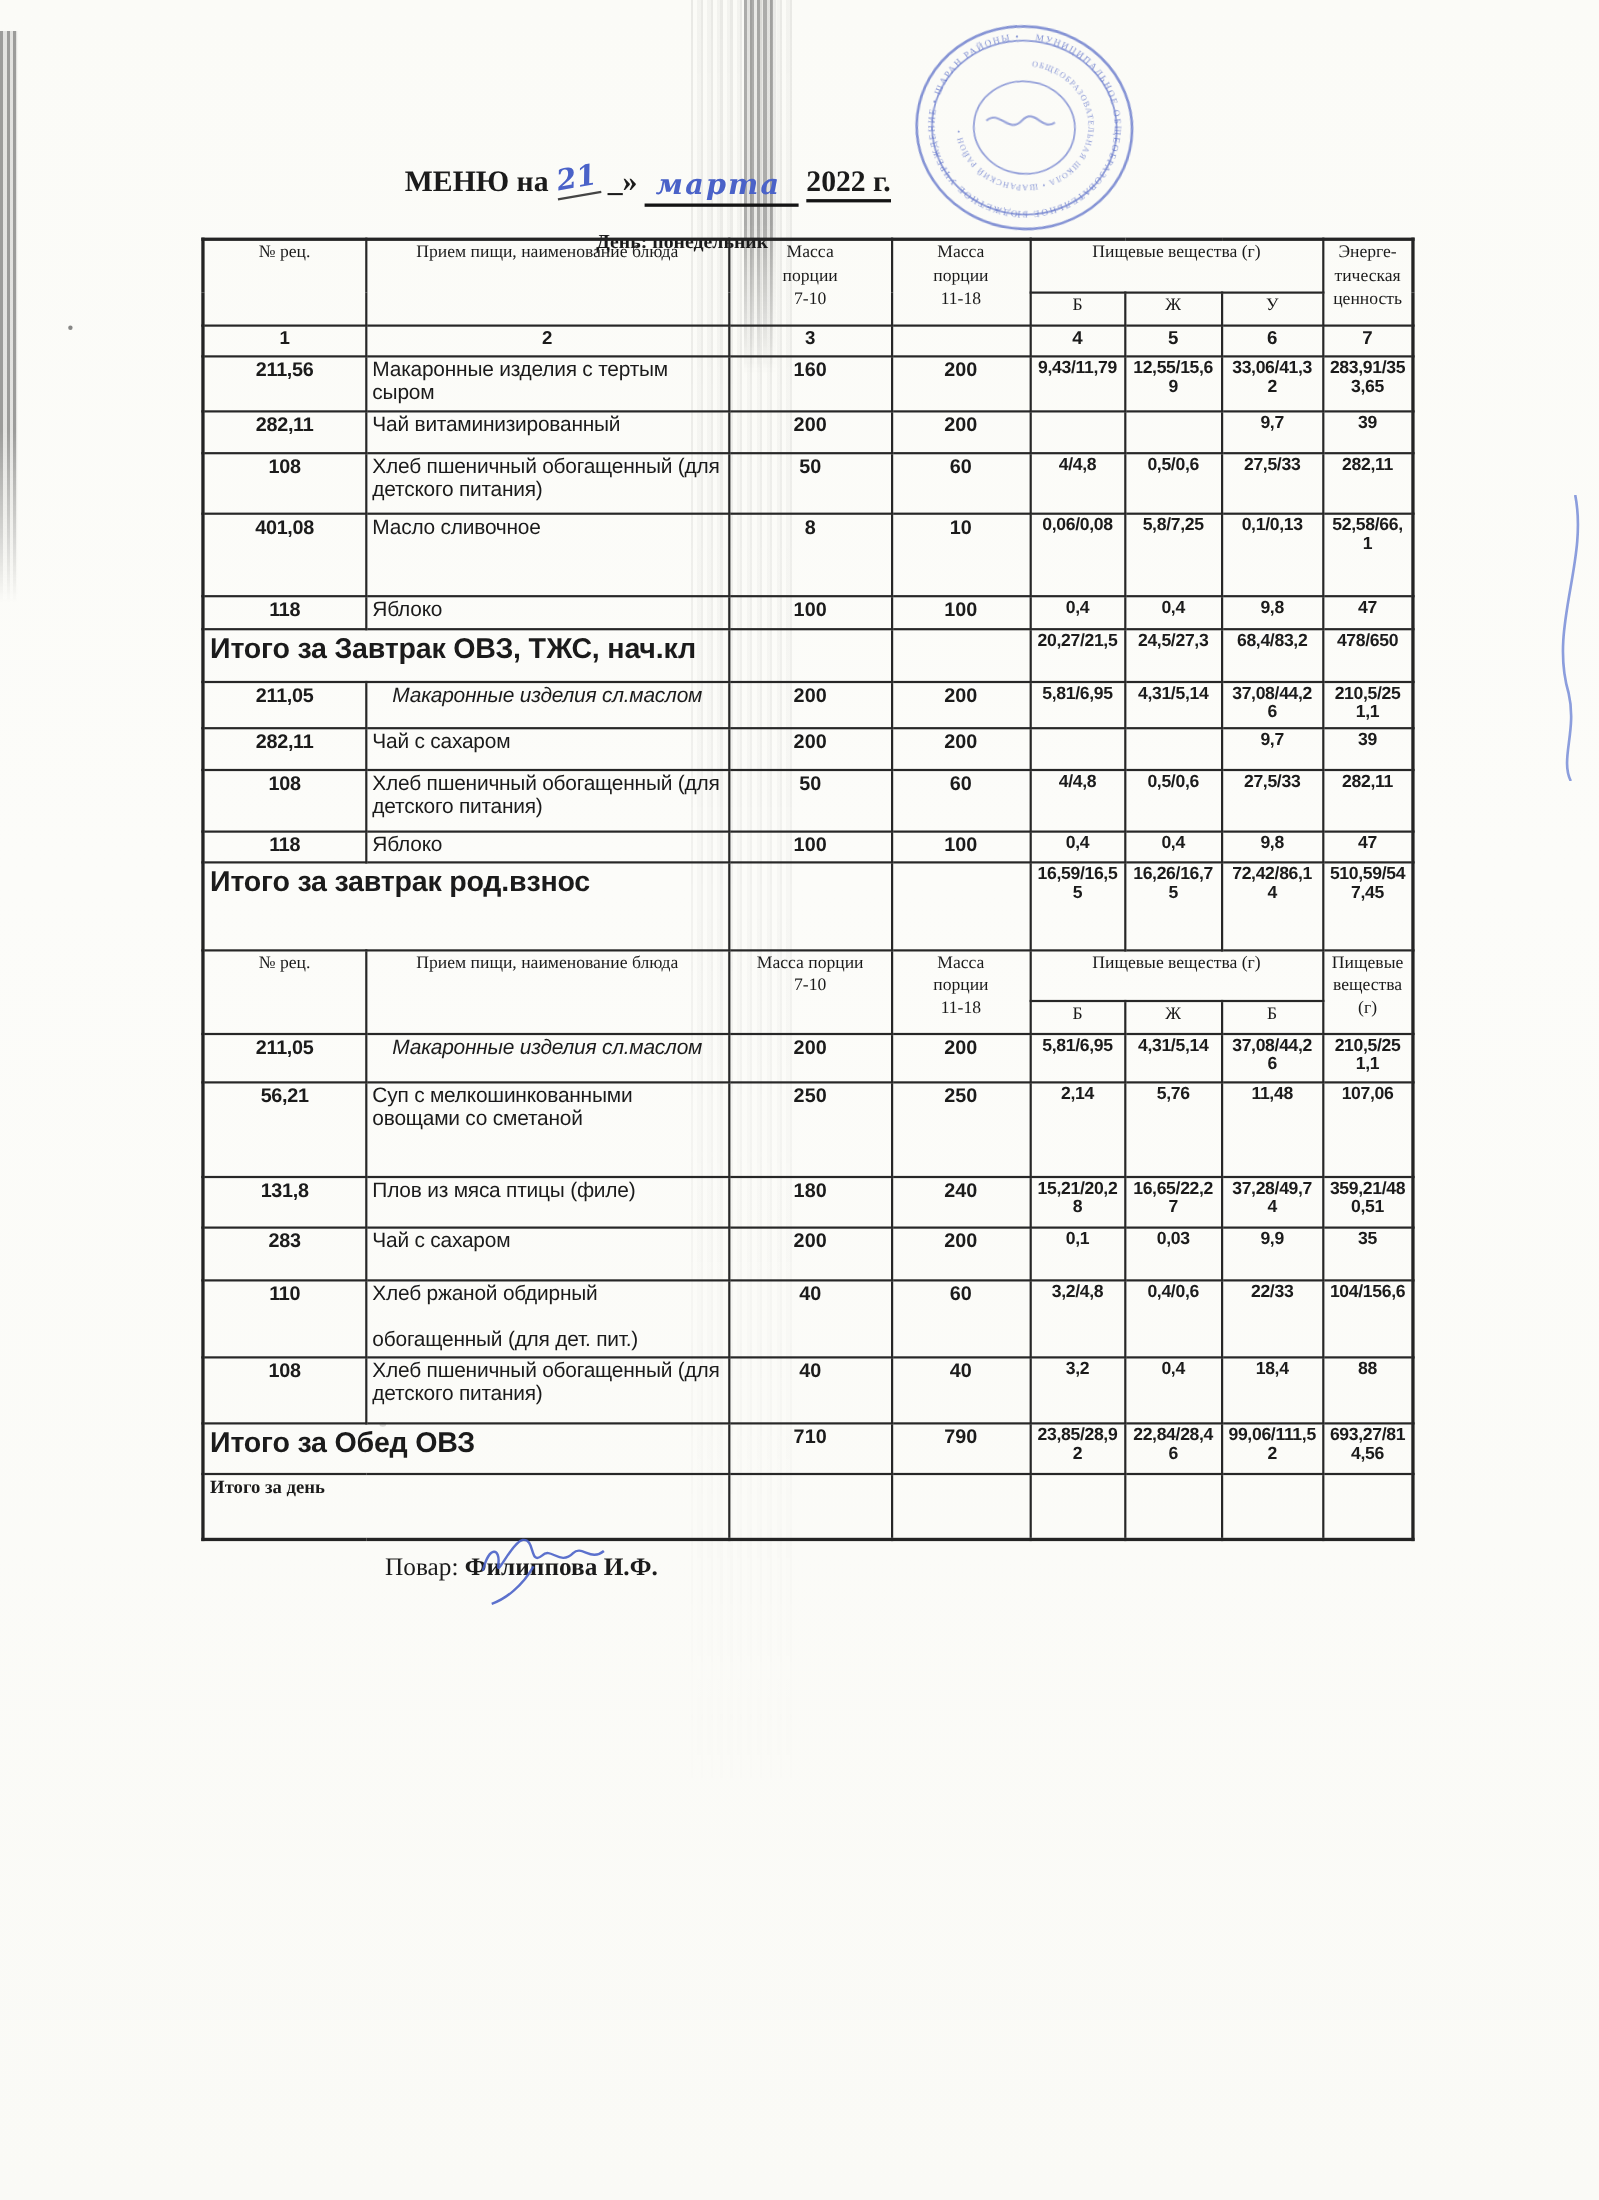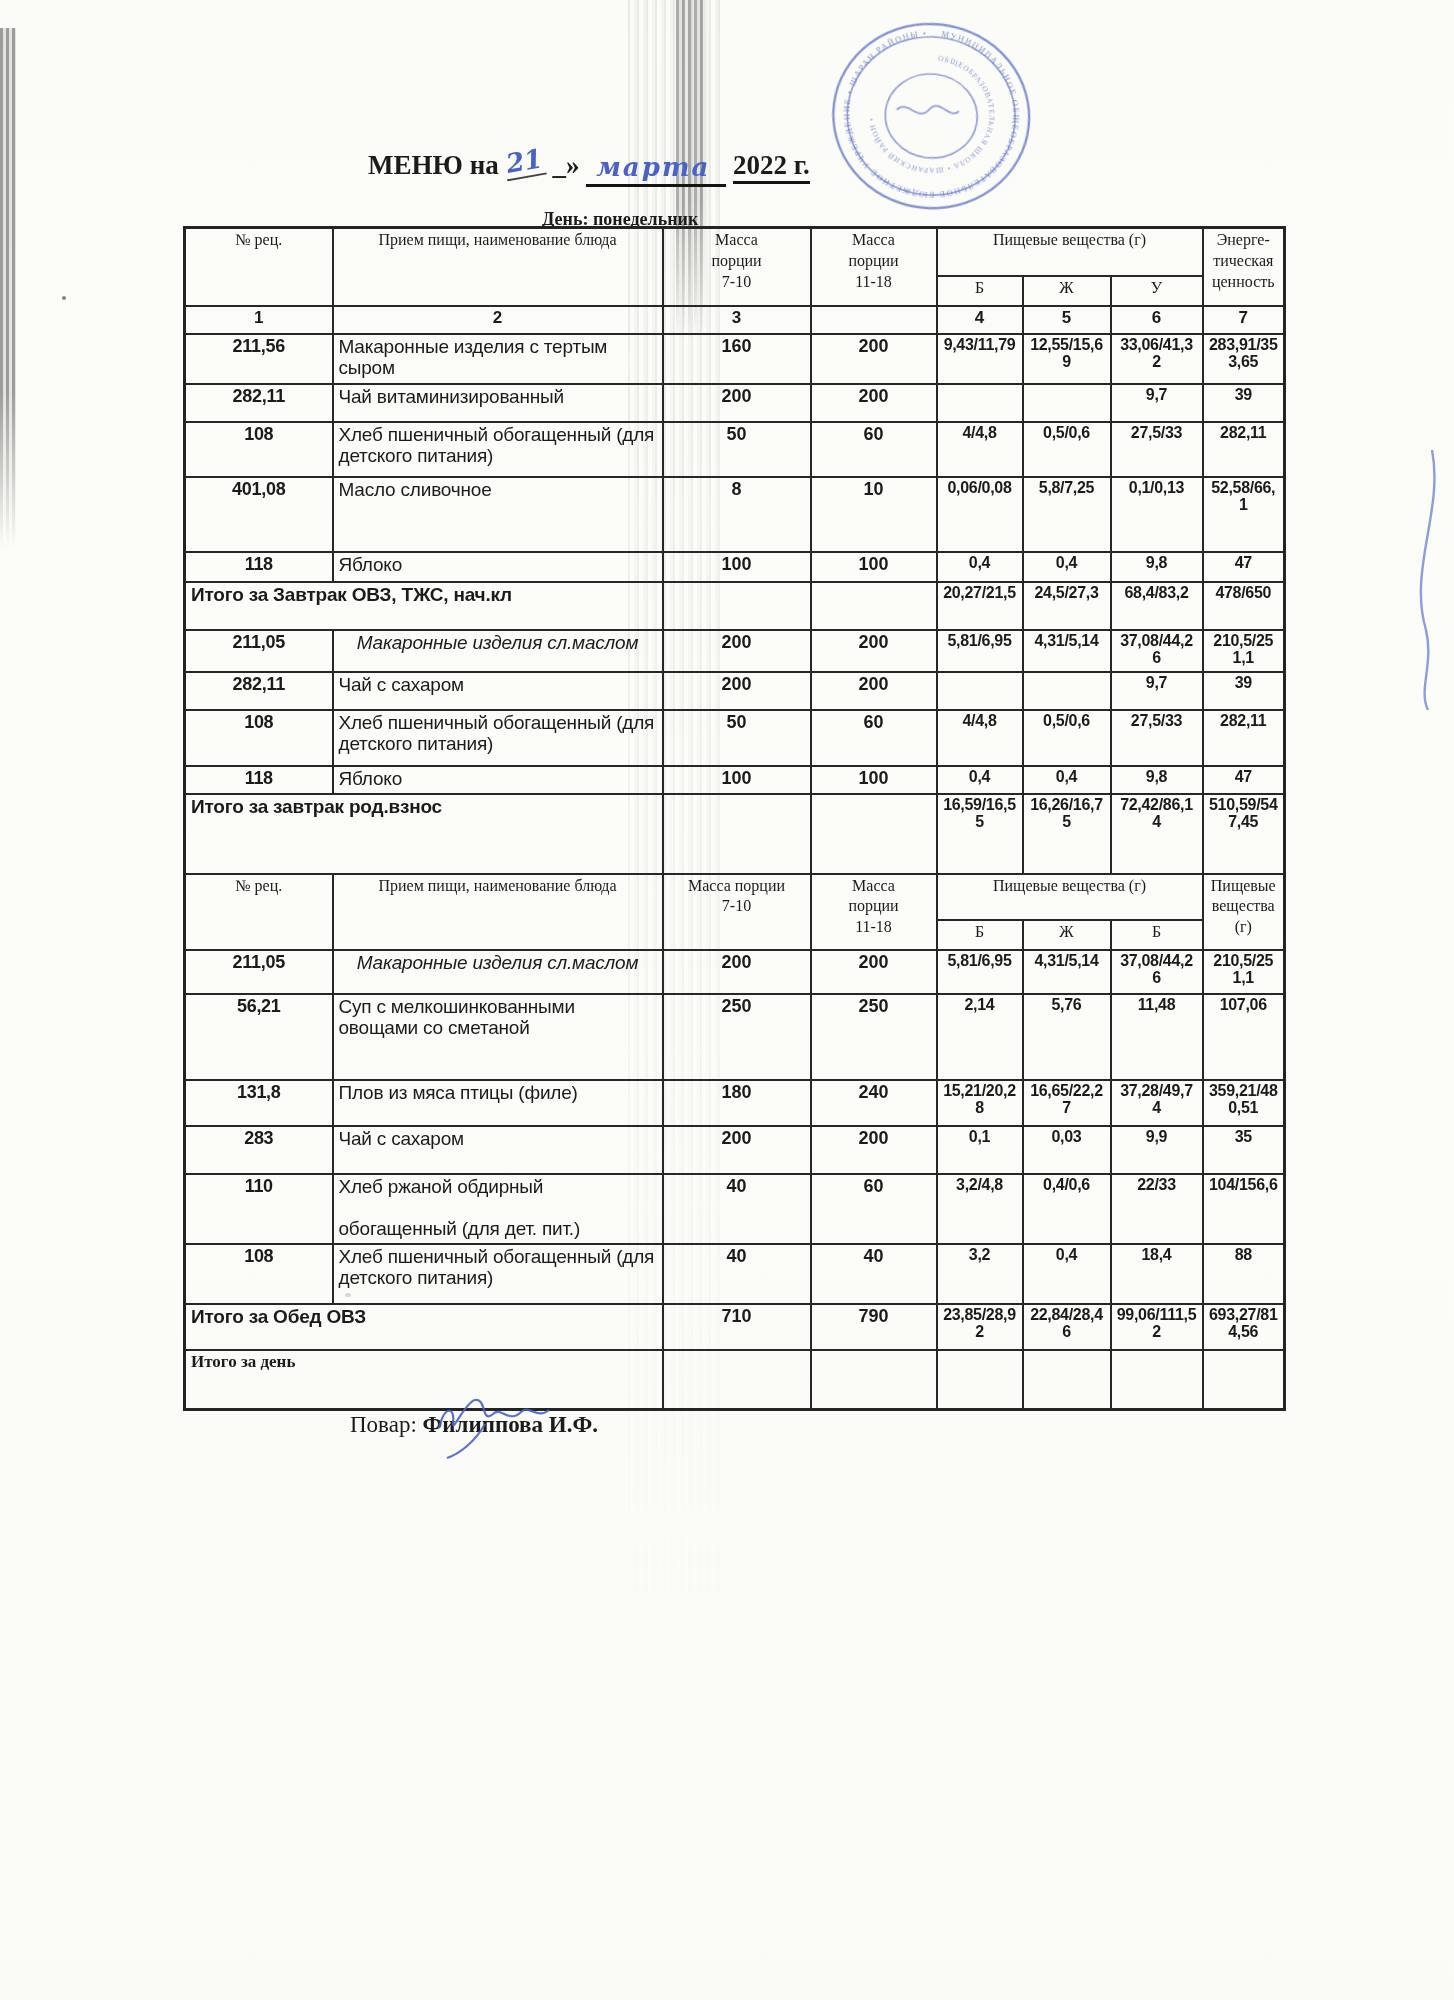--- a/index.html
+++ b/index.html
@@ -45,38 +45,38 @@
   .title .hand { color:#4a62c8; font-style:italic; font-weight:bold; font-family:"DejaVu Serif", serif; }
   .title .day-hand { display:inline-block; transform:rotate(-10deg) translateY(-4px); font-size:26px; border-bottom:2px solid #444; padding:0 2px; }
   .title .month-hand { display:inline-block; font-size:26px; letter-spacing:2px; border-bottom:3px solid #141414; padding:0 16px 2px 10px; transform:translateY(2px); }
   .title .year { border-bottom:3px solid #141414; padding-bottom:1px; }
   .title .q { font-weight:bold; }
 
   .dayline { position:absolute; left:542px; top:209px; font-size:18px; font-weight:bold; z-index:3; }
 
   
   #menu-table {
-    position:absolute; left:183px; top:226px; width:1100px; z-index:3;
+    position:absolute; left:183px; top:216px; width:1100px; z-index:3;
     border-collapse:collapse; table-layout:fixed;
     border:3px solid #242424;
   }
   #menu-table td {
     border:2px solid #272727; vertical-align:top; padding:1px 5px;
     overflow:hidden;
   }
   tr.sep > td { border-top:2px dashed #2e2e2e; }
   tr.sep > td:nth-child(-n+2) { border-top-style:solid; }
   td.hc { font-family:"Liberation Serif", serif; font-size:16px; text-align:center; white-space:pre-line; line-height:1.3; padding-top:6px; }
   td.numc { font-family:"Liberation Sans", sans-serif; font-size:17px; font-weight:bold; text-align:center; }
   td.rec { font-family:"Liberation Sans", sans-serif; font-size:18px; font-weight:bold; text-align:center; letter-spacing:-.3px; }
   td.dish { font-family:"Liberation Sans", sans-serif; font-size:19px; line-height:1.12; text-align:left; letter-spacing:-.2px; white-space:pre-line; padding-left:8px; }
   td.dish.ctr { text-align:center;font-style:italic; }
   td.mass { font-family:"Liberation Sans", sans-serif; font-size:18px; font-weight:bold; text-align:center; }
   td.val { font-family:"Liberation Sans", sans-serif; font-size:16px; font-weight:600; text-align:center; line-height:1.12; word-break:break-all; letter-spacing:-.3px; }
-  td.tlabel { font-family:"Liberation Sans", sans-serif; font-size:19px; font-weight:bold; text-align:left; padding-left:4px; letter-spacing:-.2px;margin-top:23px; }
+  td.tlabel { font-family:"Liberation Sans", sans-serif; font-size:26px; font-weight:bold; text-align:left; padding-left:4px; letter-spacing:-.2px;margin-top:23px; }
   td.tday { font-family:"Liberation Serif", serif; font-size:17px; font-weight:bold; text-align:left; padding-left:4px; }
 
   
   .footer { position:absolute; left:350px; top:1412px; font-size:23px; z-index:3; white-space:nowrap; }
   .footer .name { font-weight:bold; }
   .sig-cook { position:absolute; left:75px; top:-22px; }
 
   .curl { position:absolute; left:1398px; top:450px; z-index:1; }
 </style>
 </head>

